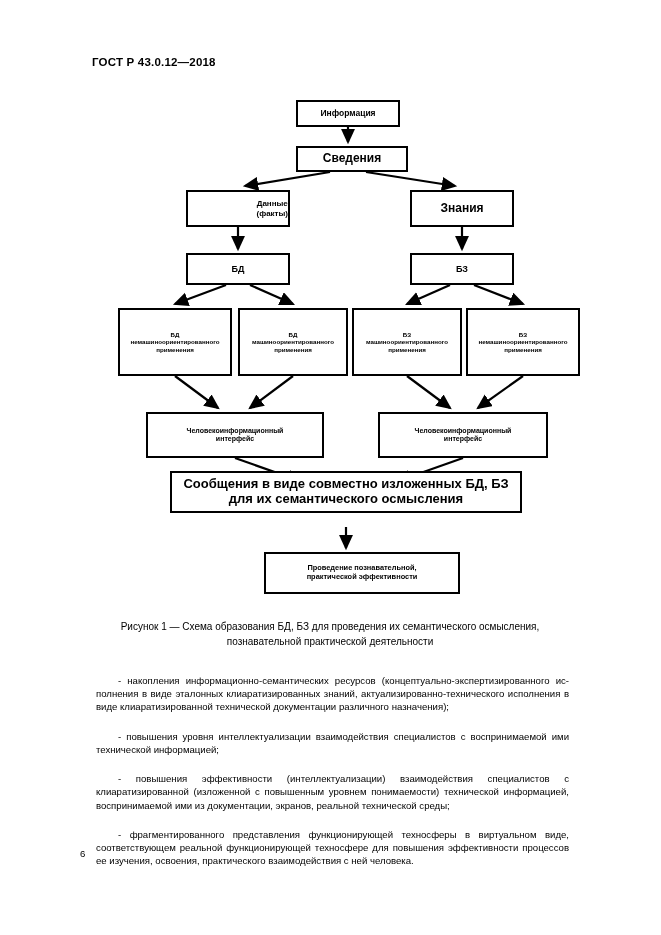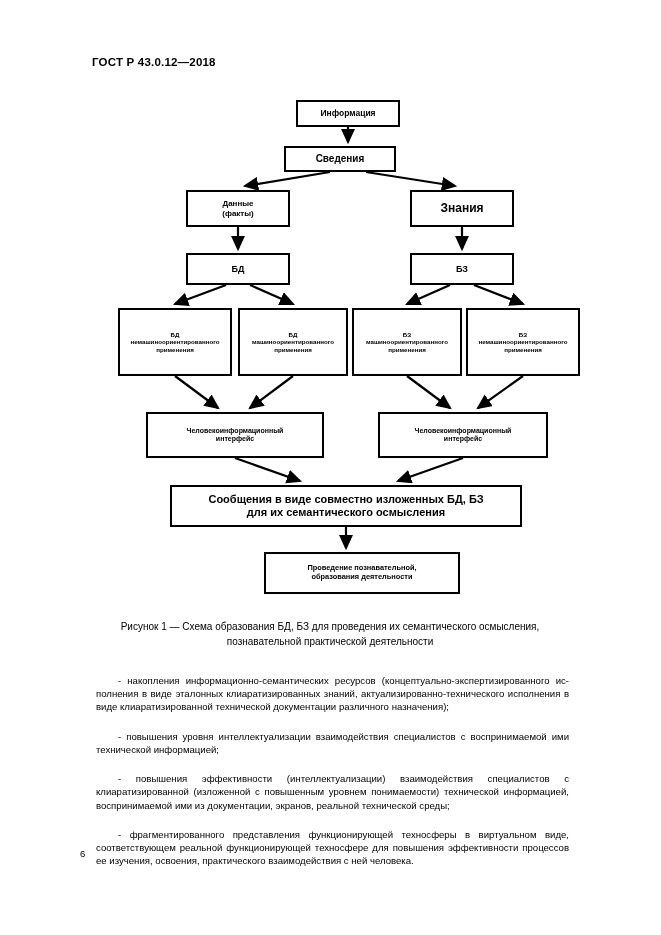--- a/index.html
+++ b/index.html
@@ -49,32 +49,32 @@
     display: flex;
     align-items: center;
     justify-content: center;
     text-align: center;
     font-weight: bold;
     line-height: 1.15;
     z-index: 3;
   }
   .node span { display: block; }
   .n-info   { left: 296px; top: 10px;  width: 104px; height: 27px; font-size: 8.5px; }
-  .n-sved   { left: 284px; top: 56px;  width: 112px; height: 26px; font-size: 10px; }
-  .n-dan    { left: 186px; top: 100px; width: 104px; height: 37px; font-size: 8px; }
+  .n-sved   { left: 296px; top: 56px;  width: 112px; height: 26px; font-size: 12px; }
+  .n-dan    { left: 186px; top: 100px; width: 104px; height: 37px; font-size: 8px; justify-content: flex-end; }
   .n-zna    { left: 410px; top: 100px; width: 104px; height: 37px; font-size: 12px; }
   .n-bd     { left: 186px; top: 163px; width: 104px; height: 32px; font-size: 9px; }
   .n-bz     { left: 410px; top: 163px; width: 104px; height: 32px; font-size: 9px; }
   .n-q1     { left: 118px; top: 218px; width: 114px; height: 68px; font-size: 6.2px; }
   .n-q2     { left: 238px; top: 218px; width: 110px; height: 68px; font-size: 6.2px; }
   .n-q3     { left: 352px; top: 218px; width: 110px; height: 68px; font-size: 6.2px; }
   .n-q4     { left: 466px; top: 218px; width: 114px; height: 68px; font-size: 6.2px; }
   .n-ifl    { left: 146px; top: 322px; width: 178px; height: 46px; font-size: 7px; }
   .n-ifr    { left: 378px; top: 322px; width: 170px; height: 46px; font-size: 7px; }
-  .n-msg    { left: 170px; top: 395px; width: 352px; height: 42px; font-size: 11px; }
+  .n-msg    { left: 170px; top: 381px; width: 352px; height: 42px; font-size: 13px; }
   .n-fin    { left: 264px; top: 462px; width: 196px; height: 42px; font-size: 7.4px; }
   .svg-layer {
     position: absolute;
     left: 0; top: 0;
     width: 661px; height: 520px;
     z-index: 1;
   }
 
   
   .fig-caption {
@@ -230,21 +230,21 @@
     <div class="node n-msg">
       <div>
         <span>Сообщения в виде совместно изложенных БД, БЗ</span>
         <span>для их семантического осмысления</span>
       </div>
     </div>
 
     <div class="node n-fin">
       <div>
         <span>Проведение познавательной,</span>
-        <span>образования деятельности</span>
+        <span>практической эффективности</span>
       </div>
     </div>
 
   </div>
 
   <div class="fig-caption">
     <span>Рисунок 1 — Схема образования БД, БЗ для проведения их семантического осмысления,</span>
     <br>
     <span>познавательной практической деятельности</span>
   </div>

